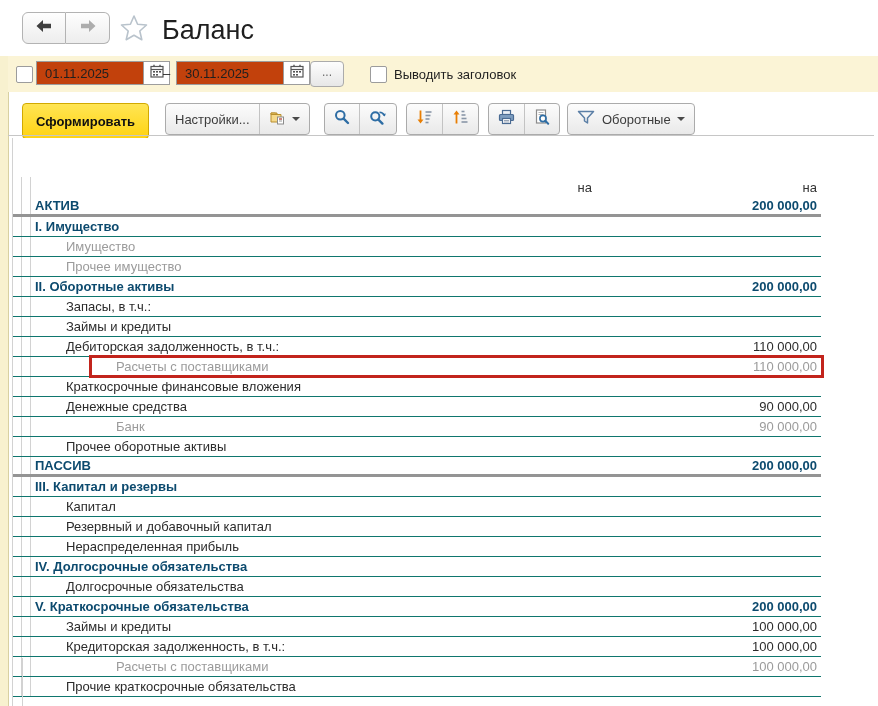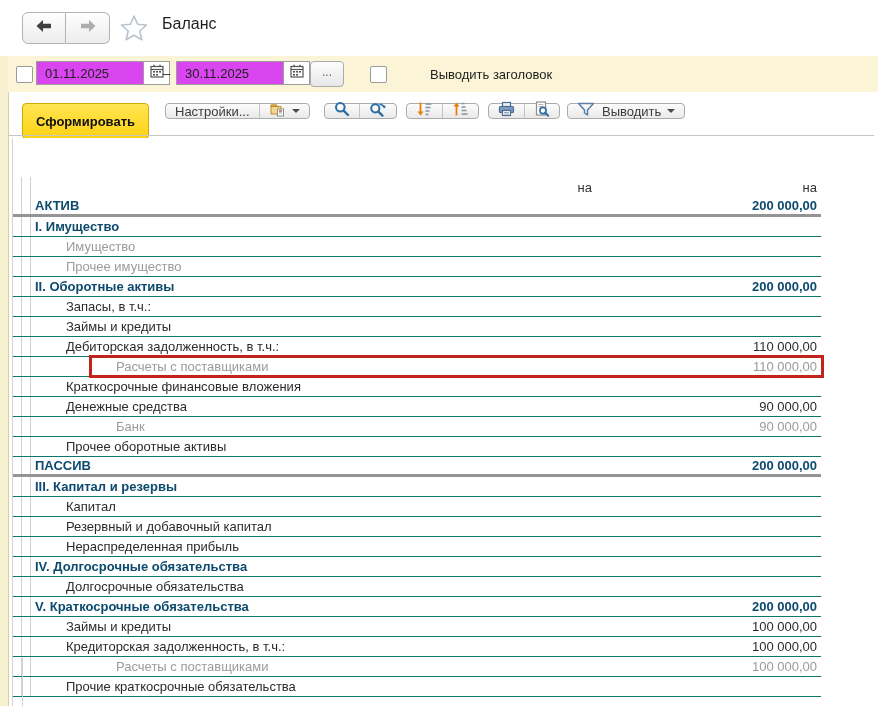--- a/index.html
+++ b/index.html
@@ -12,44 +12,44 @@
   .left-strip{position:absolute;left:0;top:56px;bottom:0;width:8px;
     background:#F8F1CF;border-right:1px solid #D8D0A2;}
 
   
   .nav{position:absolute;left:22px;top:12px;display:flex;}
   .nav-btn{width:44px;height:32px;box-sizing:border-box;display:flex;align-items:center;justify-content:center;
     background:linear-gradient(#FEFEFE,#EDEDED);border:1px solid #B3B3B3;cursor:pointer;}
   .nav-btn.back{border-radius:6px 0 0 6px;}
   .nav-btn.fwd{border-radius:0 6px 6px 0;border-left:none;}
   .star{position:absolute;left:119px;top:13px;width:30px;height:30px;}
-  .page-title{position:absolute;left:162px;top:15px;font-size:16px;color:#1f1f1f;}
+  .page-title{position:absolute;left:162px;top:15px;font-size:27px;color:#1f1f1f;}
 
   
   .filter-bar{position:absolute;left:8px;right:0;top:56px;height:36px;background:#FBF4D6;}
   .checkbox{position:absolute;width:15px;height:15px;background:#fff;border:1px solid #9C9C9C;border-radius:2px;cursor:pointer;}
   .cb-period{left:8px;top:10px;}
   .cb-header{left:362px;top:10px;}
-  .date-field{position:absolute;top:5px;height:24px;box-sizing:border-box;display:flex;border:1px solid #9D9D9D;background:#d946ef;}
+  .date-field{position:absolute;top:5px;height:24px;box-sizing:border-box;display:flex;border:1px solid #9D9D9D;background:#c2410c;}
   .date-from{left:28px;}
   .date-to{left:168px;}
   .date-field input{border:none;outline:none;width:96px;padding:0 2px 0 8px;
     font-family:"Liberation Sans",sans-serif;font-size:13px;color:#1f1f1f;background:transparent;}
   .cal-btn{width:25px;border-left:1px solid #9D9D9D;display:flex;align-items:center;justify-content:center;cursor:pointer;background:#fff;}
   .range-sep{position:absolute;left:155px;top:10px;font-size:13px;color:#1f1f1f;}
   .dots-btn{position:absolute;left:302px;top:5px;width:34px;height:26px;box-sizing:border-box;
     border:1px solid #ABABAB;border-radius:4px;background:linear-gradient(#FDFDFD,#E7E7E7);
     color:#6a6a6a;font-size:12px;text-align:center;line-height:20px;cursor:pointer;}
-  .cb-header-label{position:absolute;left:386px;top:11px;font-size:13px;color:#1f1f1f;margin-left:36px;}
+  .cb-header-label{position:absolute;left:386px;top:11px;font-size:13px;color:#1f1f1f;}
 
   
   .generate-btn{position:absolute;left:22px;top:103px;width:127px;height:36px;box-sizing:border-box;
     background:linear-gradient(#FFE554,#FFD312);border:1px solid #D2A900;border-radius:4px;
     font-family:"Liberation Sans",sans-serif;font-size:13px;font-weight:bold;color:#101010;cursor:pointer;}
-  .btn-group{position:absolute;top:103px;height:16px;box-sizing:border-box;display:flex;align-items:stretch;
+  .btn-group{position:absolute;top:103px;height:32px;box-sizing:border-box;display:flex;align-items:stretch;
     border:1px solid #ABABAB;border-radius:4px;background:linear-gradient(#FCFCFC,#E9E9E9);}
   .grp-settings{left:165px;}
   .grp-search{left:324px;}
   .grp-sort{left:406px;}
   .grp-print{left:488px;}
   .grp-send{left:567px;}
   .seg{display:flex;align-items:center;justify-content:center;padding:0 9px;cursor:pointer;}
   .seg + .seg{border-left:1px solid #C3C3C3;}
   .seg-label{font-size:13px;color:#3c3c3c;}
   .caret{width:0;height:0;border:4px solid transparent;border-top-color:#4a4a4a;margin-left:6px;margin-top:4px;}
@@ -246,21 +246,21 @@
   </div>
 </div>
 
 <div class="btn-group grp-send">
   <div class="seg">
     <span>
       <svg width="18" height="15" viewBox="0 0 18 15" style="margin-right:7px;">
         <path d="M1.5 1.5 L16.5 1.5 L10.5 8 L10.5 13 L7.5 11 L7.5 8 Z" fill="none" stroke="#5B7FA6" stroke-width="1.5" stroke-linejoin="round"></path>
       </svg>
     </span>
-    <span class="seg-label">Выводить</span>
+    <span class="seg-label">Оборотные</span>
     <span class="caret"></span>
   </div>
 </div>
 
 <div class="toolbar-sep"></div>
 
 <div class="report">
   <div class="trow header-row">
     <div class="mcell"></div>
     <div class="mcell"></div>

